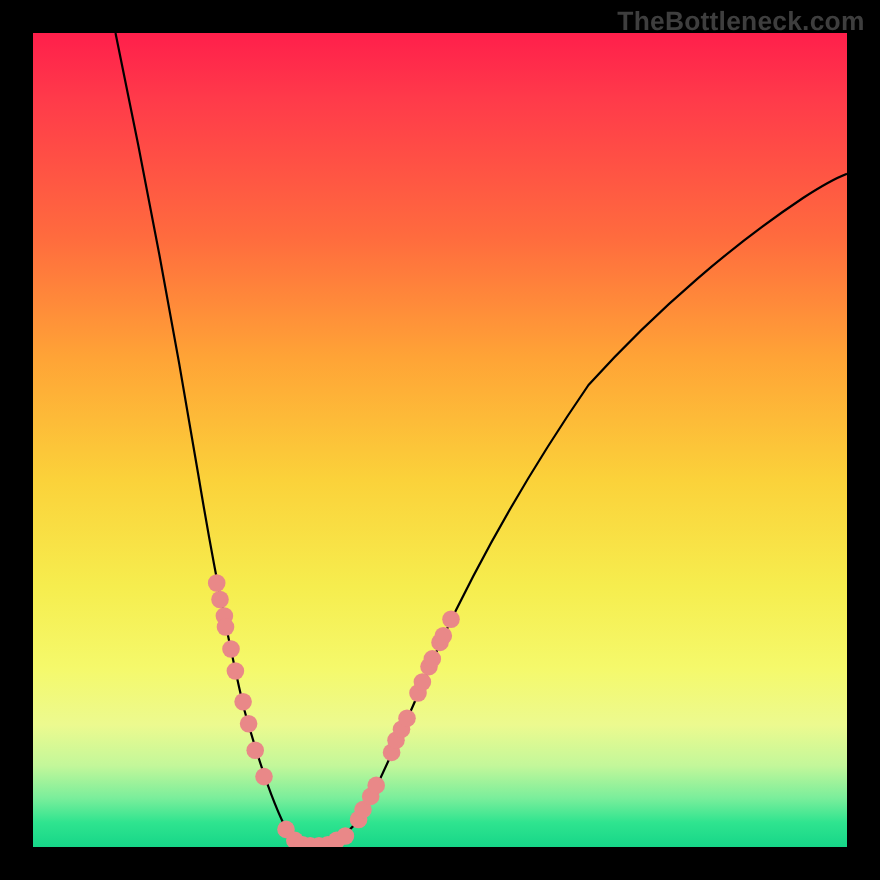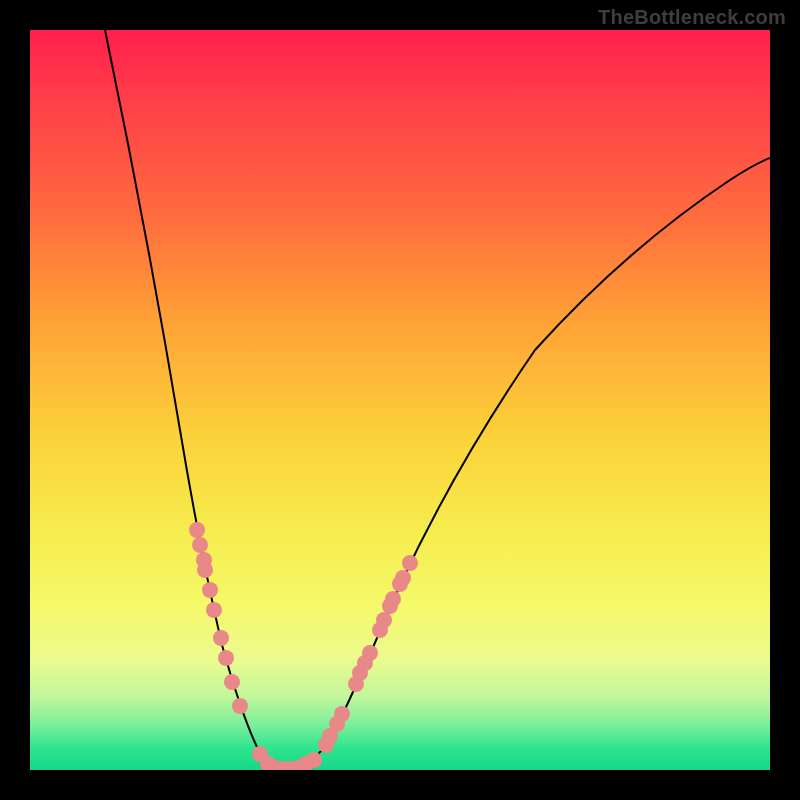--- a/index.html
+++ b/index.html
@@ -38,21 +38,21 @@
       #7aee9b 94%,
       #2fe48f 97%,
       #16d688 100%
     );
   }
   .watermark {
     position: absolute;
     top: 6px;
     right: 14px;
     color: #3e3e3e;
-    font-size: 20px;
+    font-size: 24px;
     font-weight: 600;
     letter-spacing: 0.2px;
     z-index: 10;
   }
   svg.curve {
     position: absolute;
     top: 0;
     left: 0;
     width: 740px;
     height: 740px;

